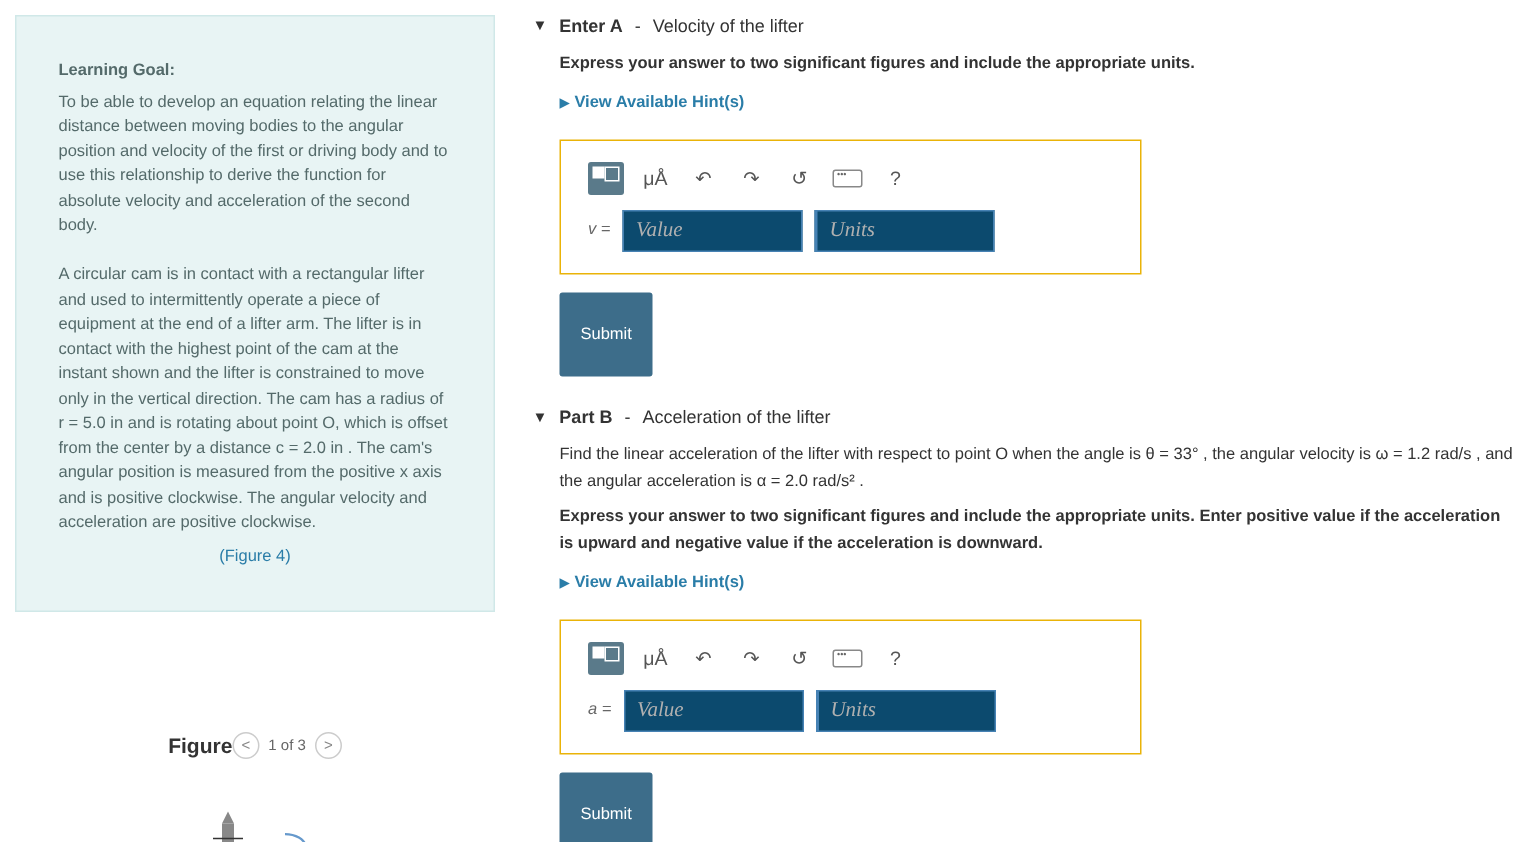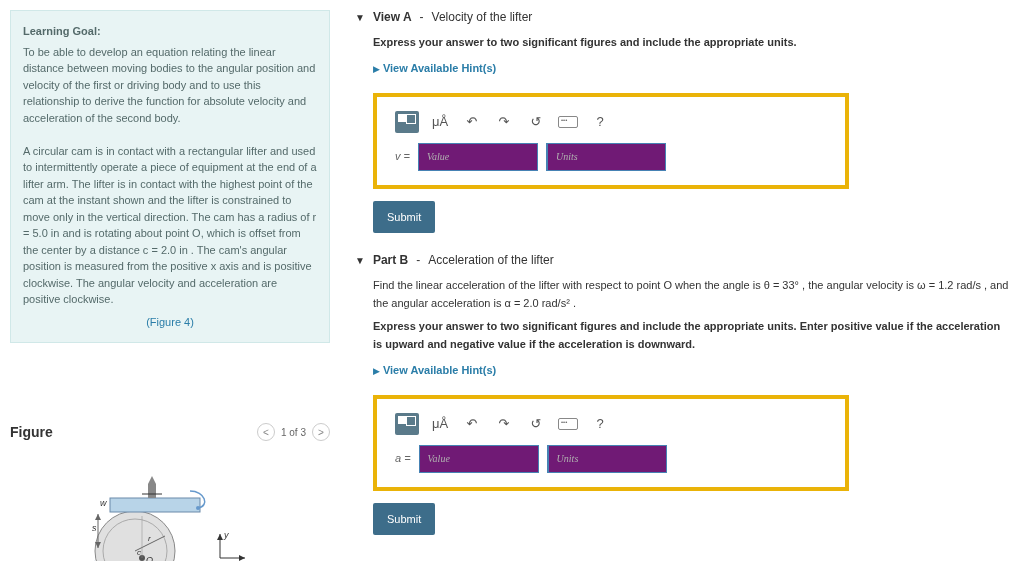--- a/index.html
+++ b/index.html
@@ -1,47 +1,47 @@
 <!DOCTYPE html>
 <html><head>
 <meta charset="utf-8">
 <style>
 * { box-sizing: border-box; margin: 0; padding: 0; }
 body { font-family: Arial, Helvetica, sans-serif; font-size: 11px; color: #333; background: #fff; width: 1024px; }
 .container { display: flex; }
 .left-col { width: 340px; padding: 10px; }
 .right-col { flex: 1; padding: 10px 15px; }
-.learning-goal { background: #e8f4f4; border: 1px solid #d0e8e8; padding: 12px; color: #546a6a; line-height: 1.5; }
+.learning-goal { background: #e8f4f4; border: 1px solid #d0e8e8; padding: 28px; color: #546a6a; line-height: 1.5; }
 .learning-goal .lg-title { font-weight: bold; margin-bottom: 4px; }
 .figure-link { color: #2a7da8; text-align: center; display: block; margin-top: 6px; cursor: pointer; }
 .figure-section { margin-top: 80px; }
-.figure-header { display: flex; align-items: center; justify-content: space-between; }
+.figure-header { display: flex; align-items: center; justify-content: center; }
 .figure-title { font-size: 14px; font-weight: bold; color: #333; }
 .figure-nav { display: flex; align-items: center; gap: 6px; color: #666; font-size: 10px; }
 .nav-btn { width: 18px; height: 18px; border: 1px solid #ccc; border-radius: 50%; display: flex; align-items: center; justify-content: center; background: #fff; cursor: pointer; color: #888; }
 .figure-img { margin-top: 15px; text-align: center; }
 .part { margin-bottom: 20px; }
 .part-header { display: flex; align-items: center; gap: 8px; font-size: 12px; margin-bottom: 10px; }
 .part-header .caret { font-size: 10px; }
 .part-title { font-weight: bold; }
 .part-body { padding-left: 18px; line-height: 1.6; color: #333; }
 .hints-link { color: #2a7da8; cursor: pointer; margin: 8px 0; display: inline-block; }
 .hints-link .tri { font-size: 9px; margin-right: 3px; }
-.answer-box { border: 4px solid #eab308; padding: 14px 18px; background: #fff; margin: 8px 0; width: 476px; }
+.answer-box { border: 1px solid #eab308; padding: 14px 18px; background: #fff; margin: 8px 0; width: 388px; }
 .toolbar { display: flex; gap: 10px; align-items: center; margin-bottom: 10px; }
 .tool-icon { width: 22px; height: 22px; display: flex; align-items: center; justify-content: center; border: 1px solid transparent; color: #555; font-size: 13px; cursor: pointer; }
 .tool-icon.grid { background: #5a7a8a; color: #fff; width: 24px; height: 22px; border-radius: 2px; position: relative; }
 .tool-icon.grid::before { content: ""; position: absolute; top: 2px; left: 2px; width: 8px; height: 8px; background: #fff; }
 .tool-icon.grid::after { content: ""; position: absolute; top: 2px; right: 2px; width: 8px; height: 8px; border: 1px solid #fff; }
 .input-row { display: flex; align-items: center; gap: 8px; }
 .input-row .var { font-style: italic; color: #666; }
-.field { border: 1px solid #4682b4; height: 28px; padding: 0 8px; font-style: italic; color: #b0b0b0; display: flex; align-items: center; background: #701a75; font-size: 10px; font-family: Georgia, serif; }
+.field { border: 1px solid #4682b4; height: 28px; padding: 0 8px; font-style: italic; color: #b0b0b0; display: flex; align-items: center; background: #0c4a6e; font-size: 14px; font-family: Georgia, serif; }
 .value-field { width: 120px; }
 .units-field { width: 120px; border-left: 2px solid #4682b4; }
-.submit-btn { background: #3d6d8a; color: #fff; border: none; padding: 10px 14px; font-size: 11px; cursor: pointer; border-radius: 2px; margin-top: 4px; }
+.submit-btn { background: #3d6d8a; color: #fff; border: none; padding: 22px 14px; font-size: 11px; cursor: pointer; border-radius: 2px; margin-top: 4px; }
 .keyboard-icon { border: 1px solid #888; width: 20px; height: 12px; border-radius: 2px; position: relative; }
 .keyboard-icon::after { content: "•••"; font-size: 6px; position: absolute; top: -1px; left: 2px; letter-spacing: 0px; color: #666; }
 </style>
 </head>
 <body>
 
 <div class="container">
   <div class="left-col">
     <div class="learning-goal">
       <div class="lg-title">Learning Goal:</div>
@@ -96,21 +96,21 @@
         </svg>
       </div>
     </div>
   </div>
 
   <div class="right-col">
 
     <div class="part">
       <div class="part-header">
         <span class="caret">▼</span>
-        <span class="part-title">View A</span>
+        <span class="part-title">Enter A</span>
         <span>-</span>
         <span>Velocity of the lifter</span>
       </div>
       <div class="part-body">
         <p style="font-weight:bold;margin-top:6px;">Express your answer to two significant figures and include the appropriate units.</p>
         <div class="hints-link"><span class="tri">▶</span><b>View Available Hint(s)</b></div>
         <div class="answer-box">
           <div class="toolbar">
             <div class="tool-icon grid"></div>
             <div class="tool-icon">μÅ</div>

